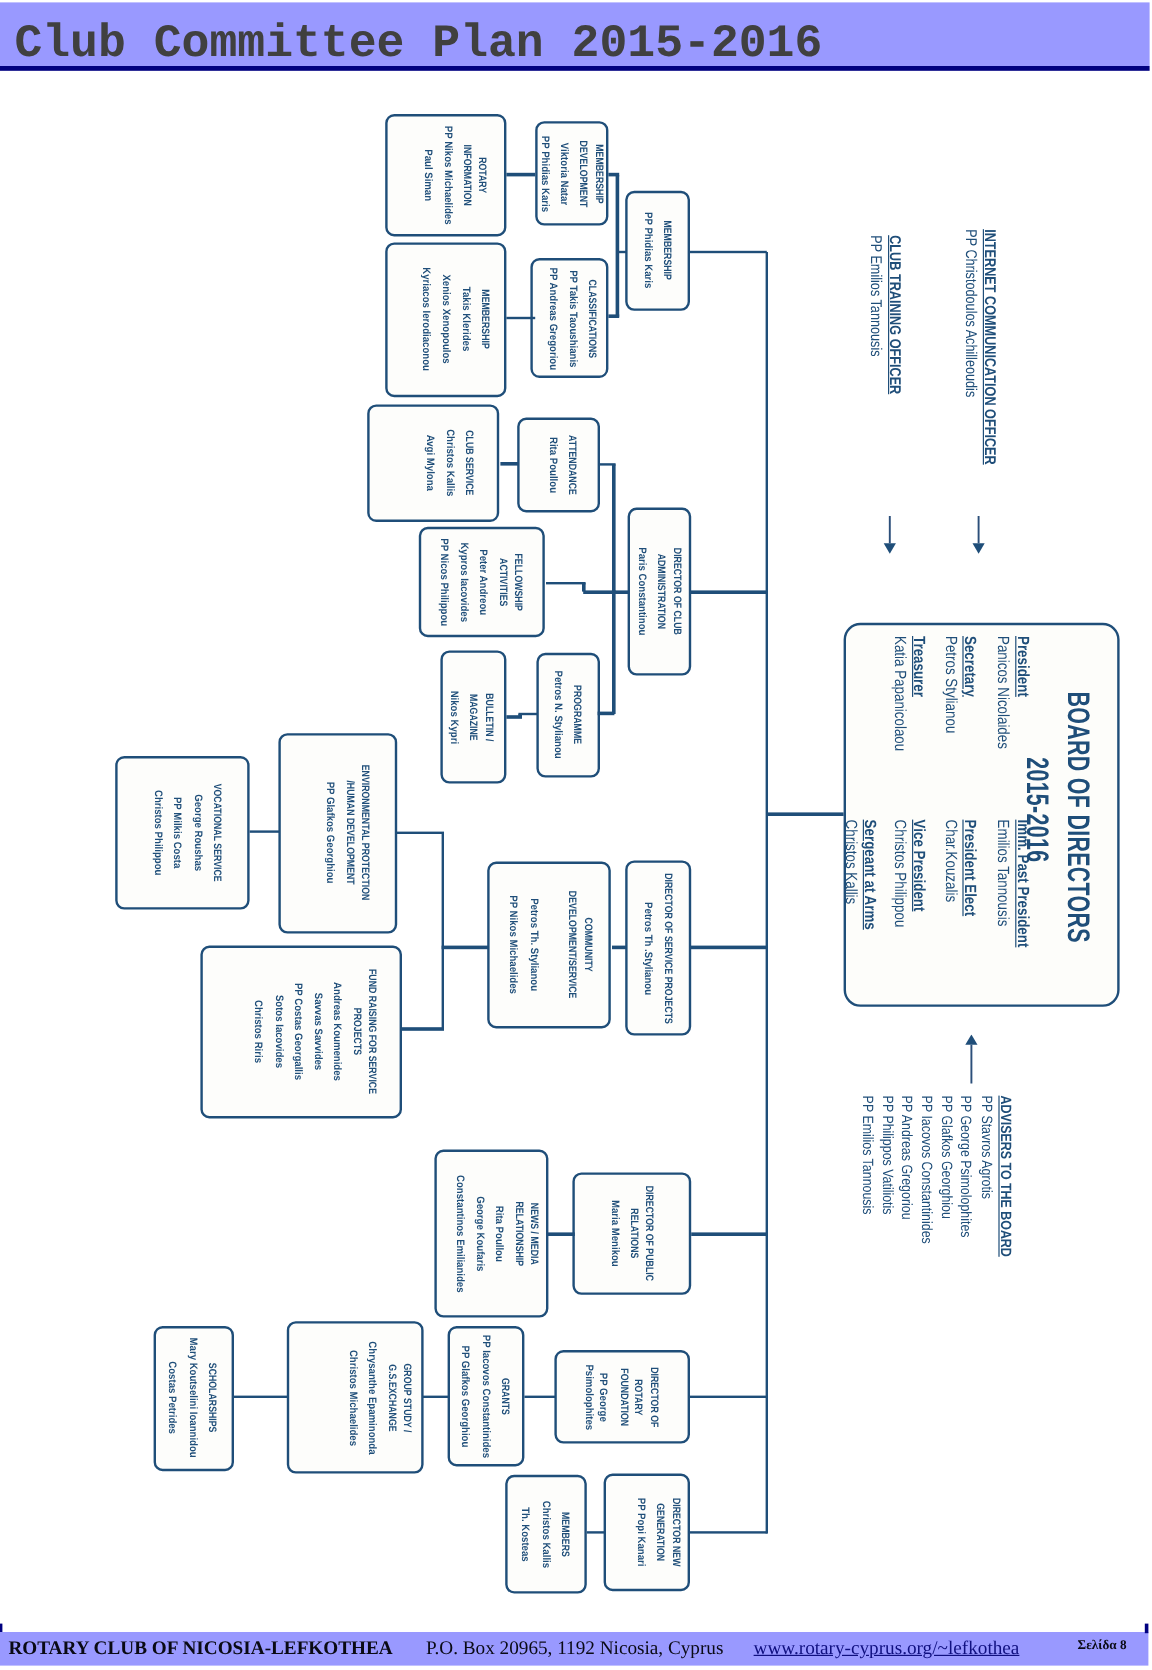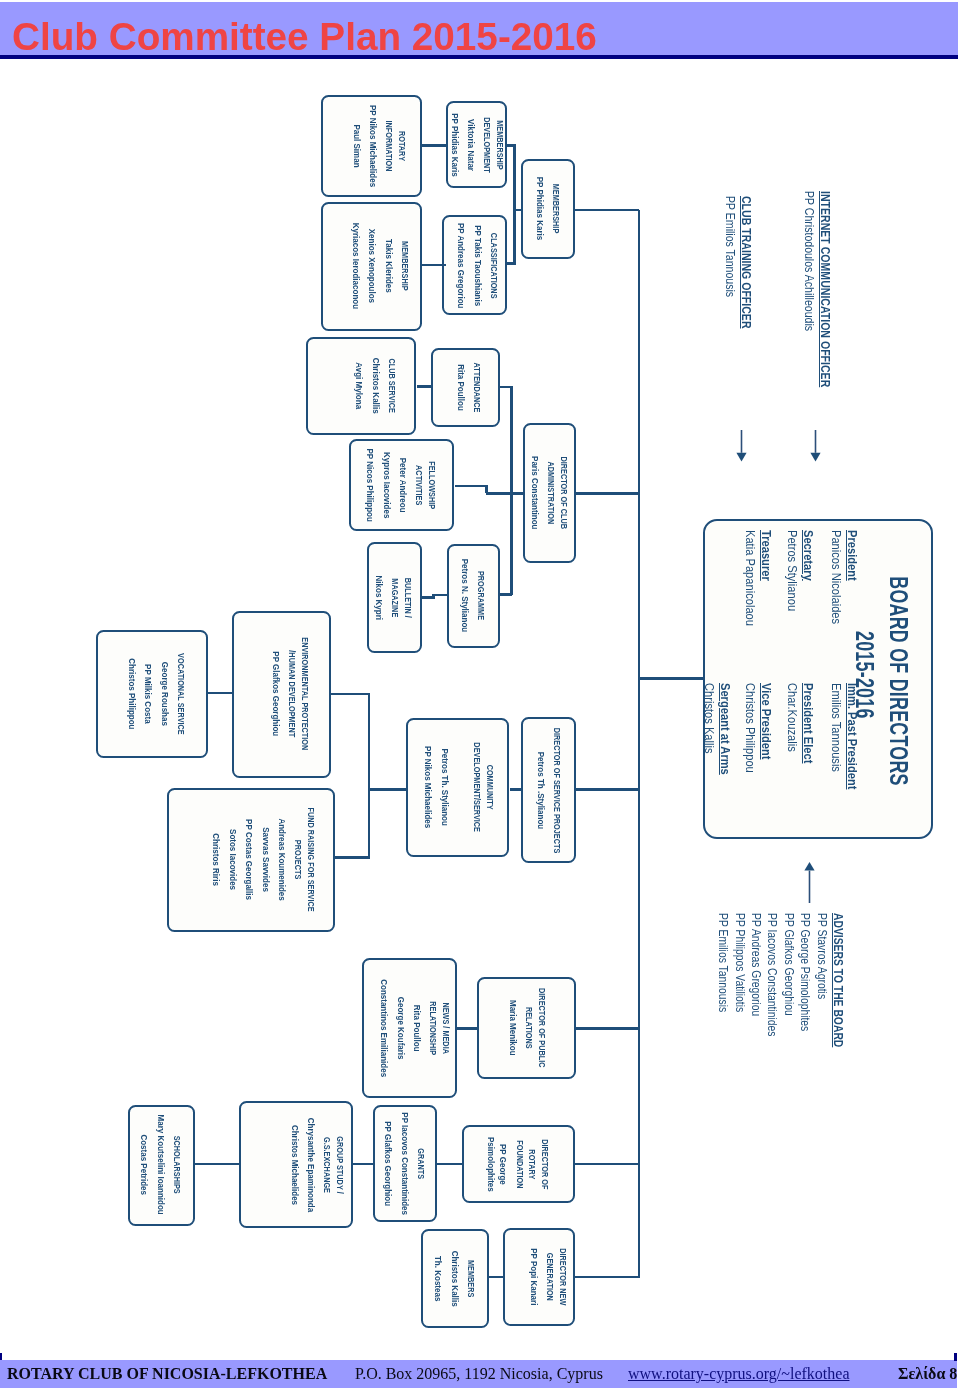--- a/index.html
+++ b/index.html
@@ -2,33 +2,33 @@
 <html><head>
 <meta charset="utf-8">
 <style>
   html,body{margin:0;padding:0;background:#fff;}
   body{width:960px;height:1392px;font-family:"Liberation Sans",sans-serif;position:relative;overflow:hidden;}
   #page{position:absolute;left:0;top:0;width:960px;height:1392px;background:#fff;}
 
   
   .banner{position:absolute;background:#9999ff;}
   #hdr-band{left:0;top:2px;width:958px;height:53px;}
-  #hdr-title{position:absolute;left:12px;top:15px;font-family:Liberation Sans, sans-serif;
-     font-weight:bold;font-size:38.7px;color:#ef4444;letter-spacing:0px;white-space:nowrap;}
+  #hdr-title{position:absolute;left:12px;top:15px;font-family:Liberation Mono, monospace;
+     font-weight:bold;font-size:38.7px;color:#404040;letter-spacing:0px;white-space:nowrap;}
   #hdr-rule{position:absolute;left:0;top:55px;width:958px;height:4px;background:#000080;}
 
   
   #ftr-band{left:0;top:1360px;width:957px;height:28px;}
   #ftr-row{position:absolute;left:0;top:1360px;width:957px;height:28px;
      font-family:"Liberation Serif",serif;font-size:16px;color:#0a0a14;}
   #ftr-row > div{position:absolute;top:5px;white-space:nowrap;}
   #ftr-club{left:7px;font-weight:bold;}
   #ftr-addr{left:355px;}
   #ftr-web{left:628px;color:#101080;text-decoration:underline;}
-  #ftr-page{left:898px;font-size:16px;font-weight:bold;}
+  #ftr-page{left:898px;font-size:11px;font-weight:bold;}
   #ftr-tick{position:absolute;left:953.5px;top:1353px;width:3.6px;height:7.5px;background:#000080;}
   #ftr-tick2{position:absolute;left:0px;top:1353px;width:2px;height:7px;background:#000080;}
 
   
   .bx{position:absolute;border:2.5px solid #1f4e79;border-radius:7.5px;background:#fdfdfb;box-sizing:border-box;}
   .bxi{position:absolute;left:0;top:0;width:100%;height:100%;display:flex;align-items:center;justify-content:center;}
   .vtxt{transform:rotate(90deg);white-space:nowrap;text-align:center;color:#1f4e79;
         font-size:9px;line-height:12.6px;font-family:"Liberation Sans",sans-serif;font-weight:bold;}
   .vtxt .t{font-weight:bold;transform:scaleX(0.812);}
   .vtxt .n{font-weight:bold;transform:scaleX(0.89);}

